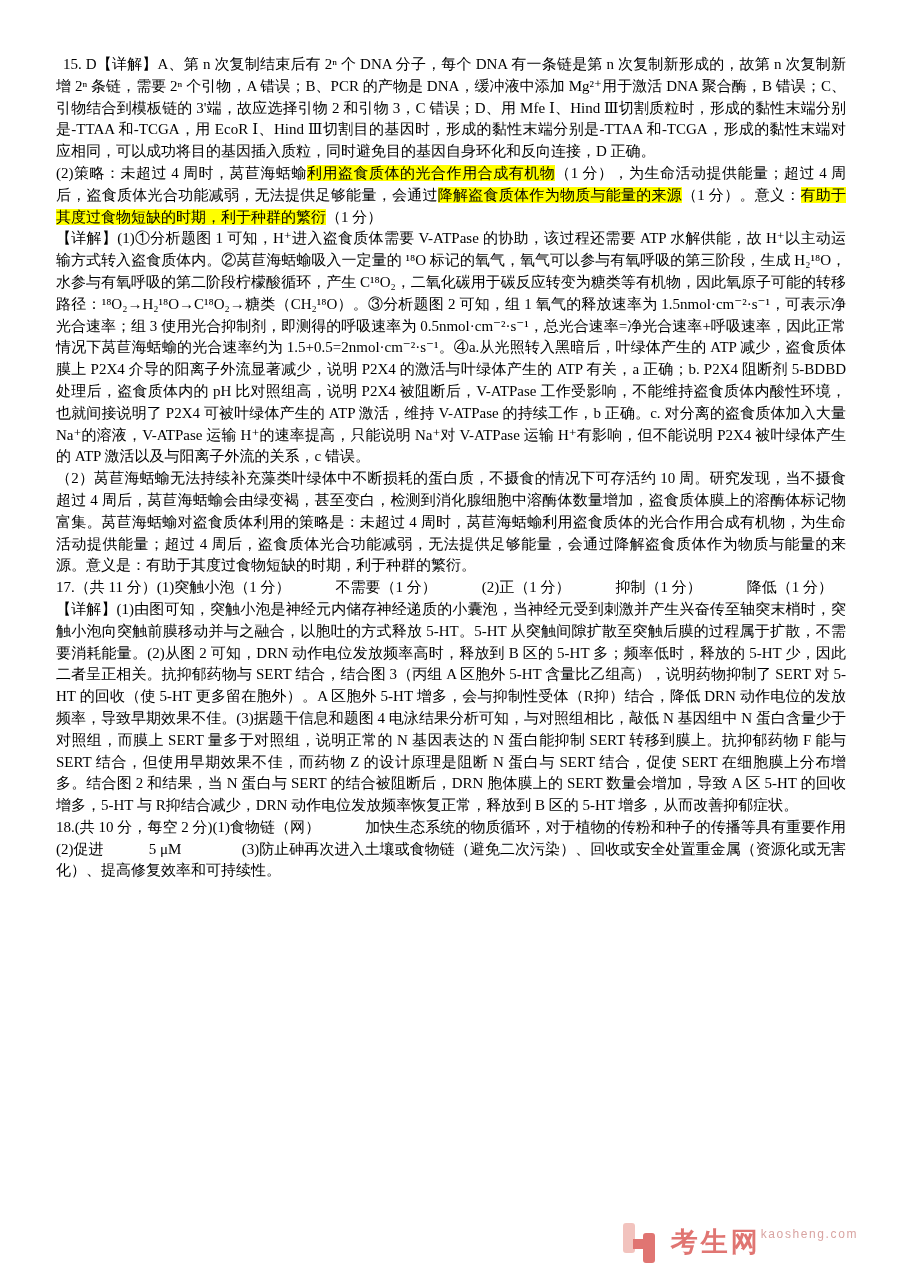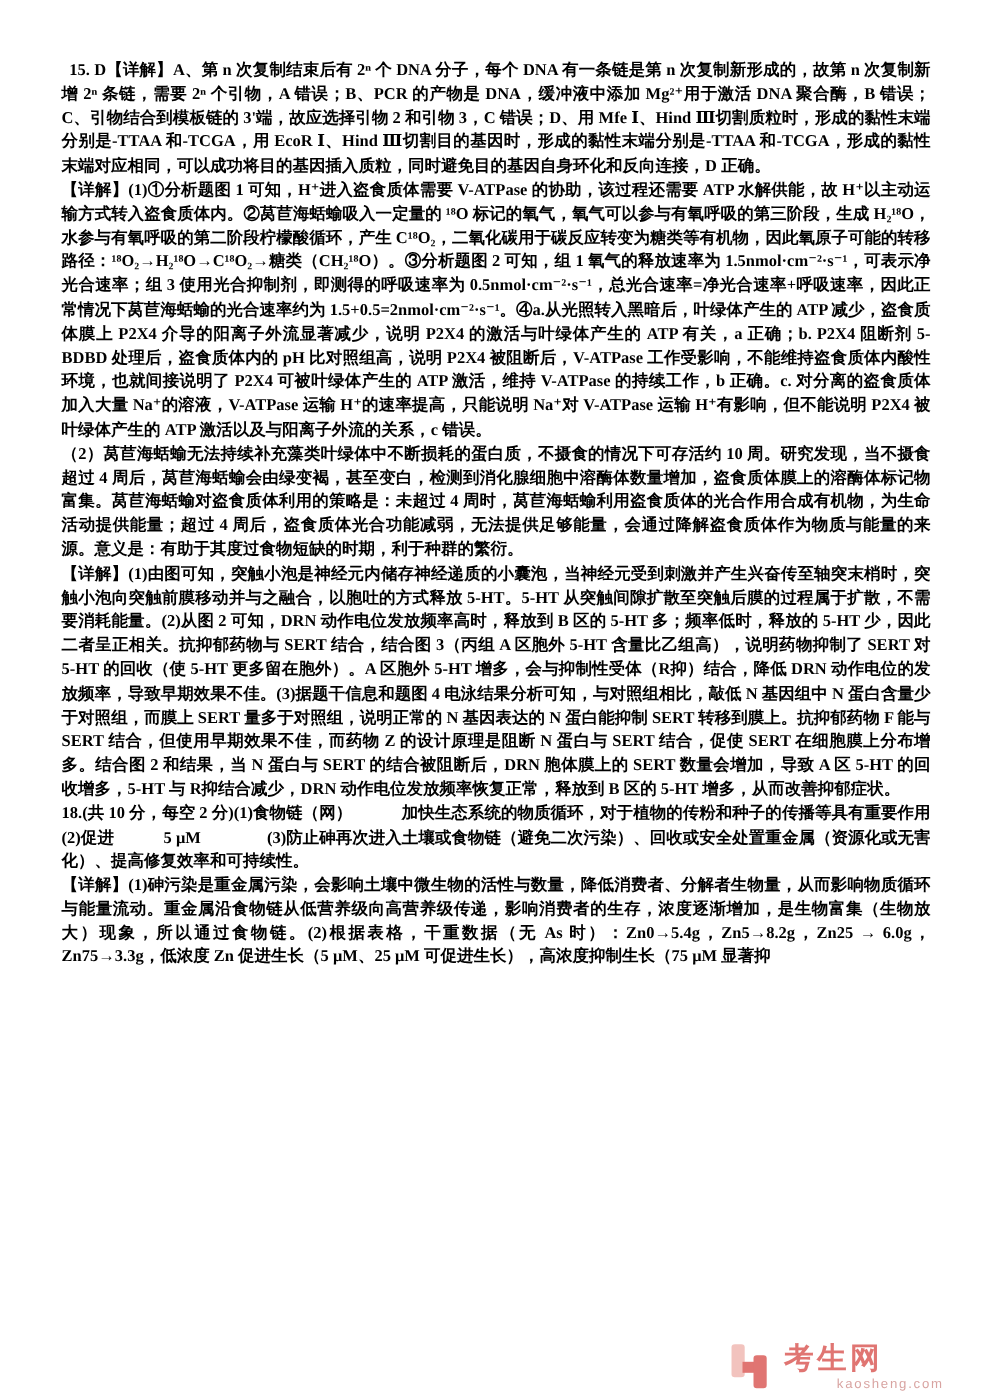--- a/index.html
+++ b/index.html
@@ -11,21 +11,20 @@
     overflow: hidden;
     background: #ffffff;
     font-family: "Liberation Serif", "DejaVu Serif", serif;
     color: #000000;
   }
   .page {
     position: absolute;
     left: 56px;
     top: 54px;
     width: 790px;
-    font-weight: bold;
   }
   .para {
     margin: 0;
     font-size: 15px;
     line-height: 21.8px;
     text-align: justify;
     overflow-wrap: break-word;
   }
   .indent-first { text-indent: 7px; }
   .hl { background: #ffff00; }
@@ -37,53 +36,53 @@
     bottom: 8px;
     display: flex;
     align-items: center;
     gap: 9px;
     opacity: 0.8;
   }
   .wm-icon { position: relative; width: 44px; height: 44px; flex: 0 0 auto; }
   .wm-bar-l  { position: absolute; left: 5px;  top: 2px;  width: 12px; height: 30px; background: #f0b5ae; border-radius: 3px; }
   .wm-bar-r  { position: absolute; left: 25px; top: 12px; width: 12px; height: 30px; background: #d9534f; border-radius: 3px; }
   .wm-bridge { position: absolute; left: 15px; top: 18px; width: 12px; height: 10px; background: #d9534f; }
-  .wm-text { display: flex; flex-direction: column; }
+  .wm-text { display: flex; flex-direction: row; }
   .wm-brand {
     font-family: "Liberation Sans", sans-serif;
     font-size: 27px;
     font-weight: bold;
     color: #d9534f;
     letter-spacing: 3px;
     line-height: 1.15;
   }
   .wm-domain {
     font-family: "Liberation Sans", sans-serif;
     font-size: 12px;
     color: #cf8d8a;
     letter-spacing: 1.6px;
-    margin-left: 48px;
   }
 </style>
 </head>
 <body>
 
 <div class="page">
 
   <p class="para indent-first">15. D【详解】A、第 n 次复制结束后有 2ⁿ 个 DNA 分子，每个 DNA 有一条链是第 n 次复制新形成的，故第 n 次复制新增 2ⁿ 条链，需要 2ⁿ 个引物，A 错误；B、PCR 的产物是 DNA，缓冲液中添加 Mg²⁺用于激活 DNA 聚合酶，B 错误；C、引物结合到模板链的 3'端，故应选择引物 2 和引物 3，C 错误；D、用 Mfe Ⅰ、Hind Ⅲ切割质粒时，形成的黏性末端分别是-TTAA 和-TCGA，用 EcoR Ⅰ、Hind Ⅲ切割目的基因时，形成的黏性末端分别是-TTAA 和-TCGA，形成的黏性末端对应相同，可以成功将目的基因插入质粒，同时避免目的基因自身环化和反向连接，D 正确。</p>
 
 
+  <p class="para"><span>(2)策略：未超过 4 周时，莴苣海蛞蝓</span><span class="hl">利用盗食质体的光合作用合成有机物</span><span>（1 分），为生命活动提供能量；超过 4 周后，盗食质体光合功能减弱，无法提供足够能量，会通过</span><span class="hl">降解盗食质体作为物质与能量的来源</span><span>（1 分）。意义：</span><span class="hl">有助于其度过食物短缺的时期，利于种群的繁衍</span><span>（1 分）</span></p>
 
   <p class="para">【详解】(1)①分析题图 1 可知，H⁺进入盗食质体需要 V-ATPase 的协助，该过程还需要 ATP 水解供能，故 H⁺以主动运输方式转入盗食质体内。②莴苣海蛞蝓吸入一定量的 ¹⁸O 标记的氧气，氧气可以参与有氧呼吸的第三阶段，生成 H₂¹⁸O，水参与有氧呼吸的第二阶段柠檬酸循环，产生 C¹⁸O₂，二氧化碳用于碳反应转变为糖类等有机物，因此氧原子可能的转移路径：¹⁸O₂→H₂¹⁸O→C¹⁸O₂→糖类（CH₂¹⁸O）。③分析题图 2 可知，组 1 氧气的释放速率为 1.5nmol·cm⁻²·s⁻¹，可表示净光合速率；组 3 使用光合抑制剂，即测得的呼吸速率为 0.5nmol·cm⁻²·s⁻¹，总光合速率=净光合速率+呼吸速率，因此正常情况下莴苣海蛞蝓的光合速率约为 1.5+0.5=2nmol·cm⁻²·s⁻¹。④a.从光照转入黑暗后，叶绿体产生的 ATP 减少，盗食质体膜上 P2X4 介导的阳离子外流显著减少，说明 P2X4 的激活与叶绿体产生的 ATP 有关，a 正确；b. P2X4 阻断剂 5-BDBD 处理后，盗食质体内的 pH 比对照组高，说明 P2X4 被阻断后，V-ATPase 工作受影响，不能维持盗食质体内酸性环境，也就间接说明了 P2X4 可被叶绿体产生的 ATP 激活，维持 V-ATPase 的持续工作，b 正确。c. 对分离的盗食质体加入大量 Na⁺的溶液，V-ATPase 运输 H⁺的速率提高，只能说明 Na⁺对 V-ATPase 运输 H⁺有影响，但不能说明 P2X4 被叶绿体产生的 ATP 激活以及与阳离子外流的关系，c 错误。</p>
   <p class="para">（2）莴苣海蛞蝓无法持续补充藻类叶绿体中不断损耗的蛋白质，不摄食的情况下可存活约 10 周。研究发现，当不摄食超过 4 周后，莴苣海蛞蝓会由绿变褐，甚至变白，检测到消化腺细胞中溶酶体数量增加，盗食质体膜上的溶酶体标记物富集。莴苣海蛞蝓对盗食质体利用的策略是：未超过 4 周时，莴苣海蛞蝓利用盗食质体的光合作用合成有机物，为生命活动提供能量；超过 4 周后，盗食质体光合功能减弱，无法提供足够能量，会通过降解盗食质体作为物质与能量的来源。意义是：有助于其度过食物短缺的时期，利于种群的繁衍。</p>
 
+  <p class="para">17.（共 11 分）(1)突触小泡（1 分）　　　不需要（1 分）　　　(2)正（1 分）　　　抑制（1 分）　　　降低（1 分）</p>
   <p class="para">【详解】(1)由图可知，突触小泡是神经元内储存神经递质的小囊泡，当神经元受到刺激并产生兴奋传至轴突末梢时，突触小泡向突触前膜移动并与之融合，以胞吐的方式释放 5-HT。5-HT 从突触间隙扩散至突触后膜的过程属于扩散，不需要消耗能量。(2)从图 2 可知，DRN 动作电位发放频率高时，释放到 B 区的 5-HT 多；频率低时，释放的 5-HT 少，因此二者呈正相关。抗抑郁药物与 SERT 结合，结合图 3（丙组 A 区胞外 5-HT 含量比乙组高），说明药物抑制了 SERT 对 5-HT 的回收（使 5-HT 更多留在胞外）。A 区胞外 5-HT 增多，会与抑制性受体（R抑）结合，降低 DRN 动作电位的发放频率，导致早期效果不佳。(3)据题干信息和题图 4 电泳结果分析可知，与对照组相比，敲低 N 基因组中 N 蛋白含量少于对照组，而膜上 SERT 量多于对照组，说明正常的 N 基因表达的 N 蛋白能抑制 SERT 转移到膜上。抗抑郁药物 F 能与 SERT 结合，但使用早期效果不佳，而药物 Z 的设计原理是阻断 N 蛋白与 SERT 结合，促使 SERT 在细胞膜上分布增多。结合图 2 和结果，当 N 蛋白与 SERT 的结合被阻断后，DRN 胞体膜上的 SERT 数量会增加，导致 A 区 5-HT 的回收增多，5-HT 与 R抑结合减少，DRN 动作电位发放频率恢复正常，释放到 B 区的 5-HT 增多，从而改善抑郁症状。</p>
 
   <p class="para">18.(共 10 分，每空 2 分)(1)食物链（网）　　　加快生态系统的物质循环，对于植物的传粉和种子的传播等具有重要作用　　　　(2)促进　　　5 μM　　　　(3)防止砷再次进入土壤或食物链（避免二次污染）、回收或安全处置重金属（资源化或无害化）、提高修复效率和可持续性。</p>
-  <p class="para">【详解】(1)砷污染是重金属污染，会影响土壤中微生物的活性与数量，降低消费者、分解者生物量，从而影响物质循环与能量流动。重金属沿食物链从低营养级向高营养级传递，影响消费者的生存，浓度逐渐增加，是生物富集（生物放大）现象，所以通过食物链。(2)根据表格，干重数据（无 As 时）：Zn0→5.4g，Zn5→8.2g，Zn25 → 6.0g，Zn75→3.3g，低浓度 Zn 促进生长（5 μM、25 μM 可促进生长），高浓度抑制生长（75 μM 显著抑</p>
 
 </div>
 
 <div class="wm">
   <div class="wm-icon">
     <div class="wm-bar-l"></div>
     <div class="wm-bridge"></div>
     <div class="wm-bar-r"></div>
   </div>
   <div class="wm-text">

